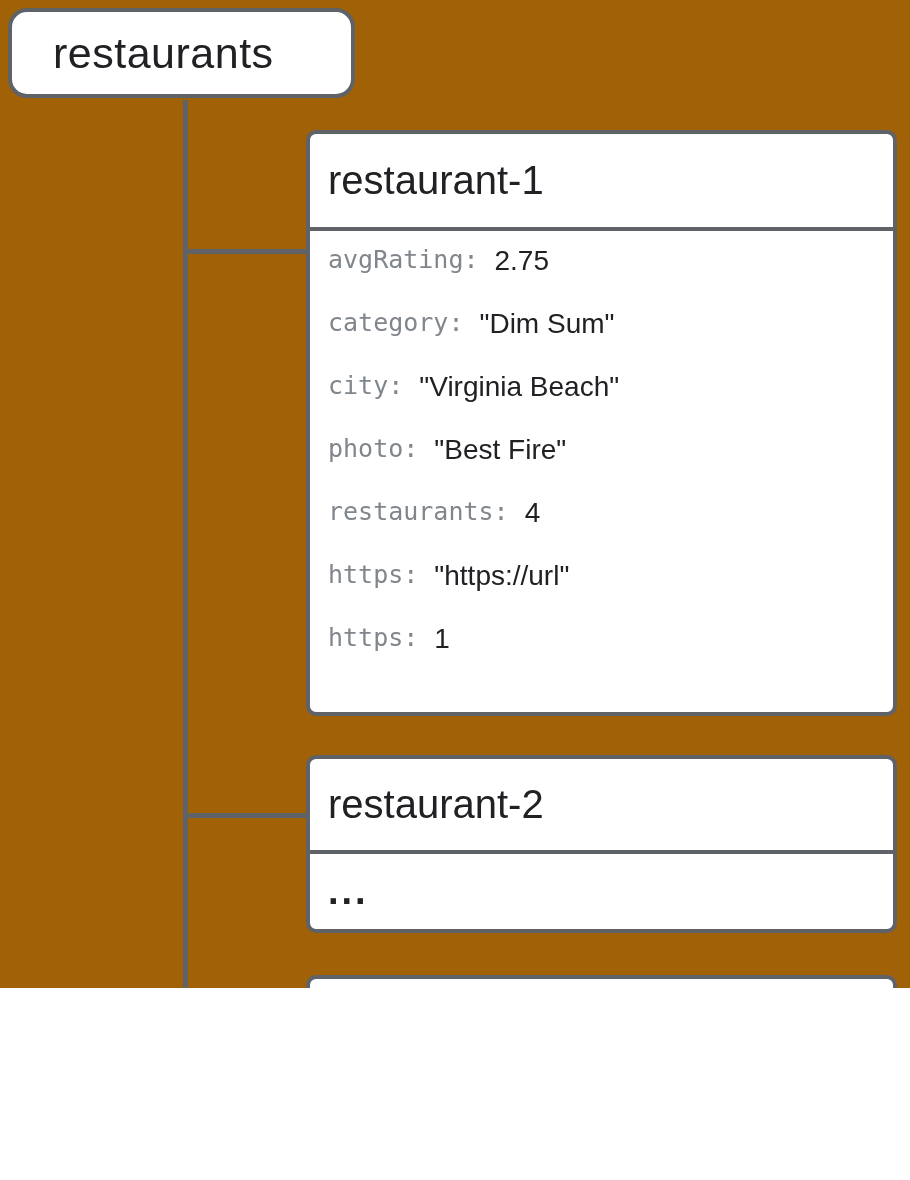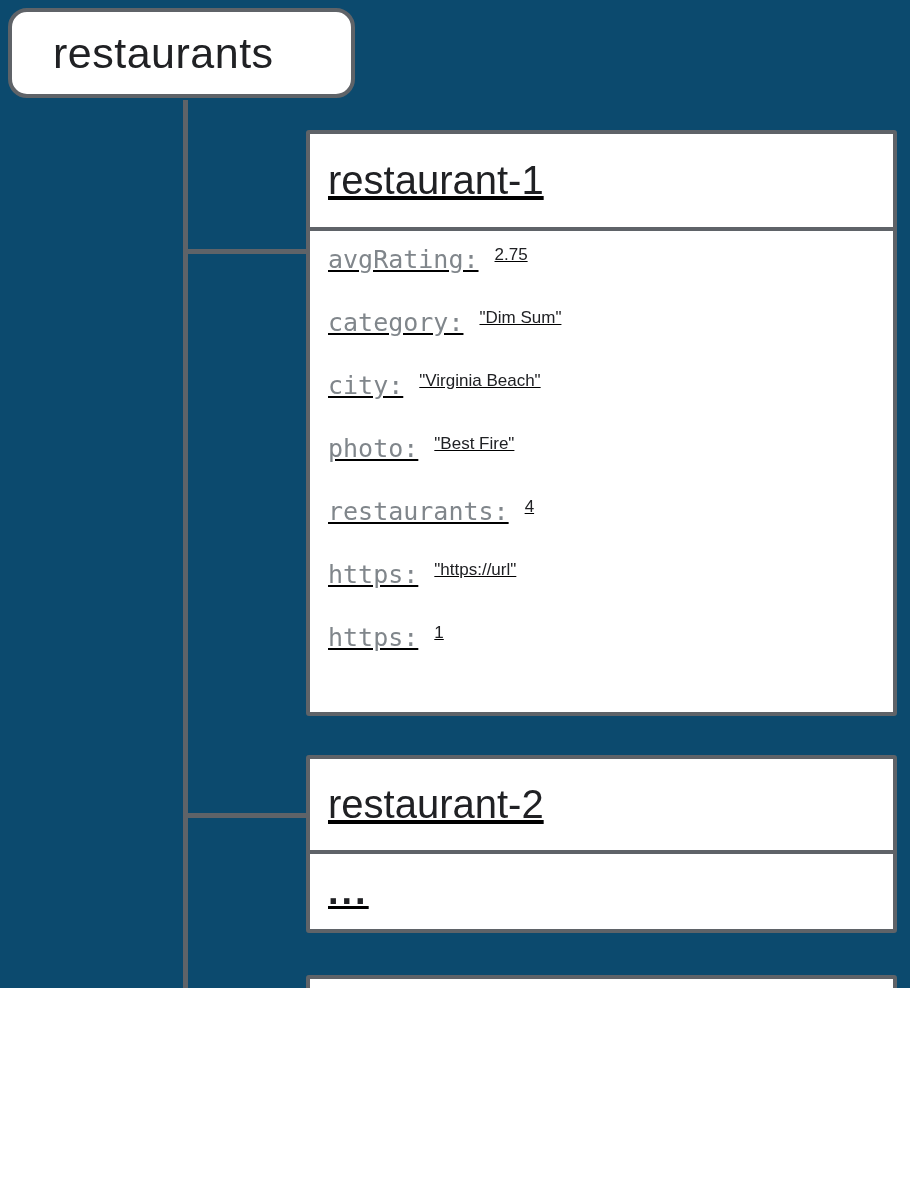--- a/index.html
+++ b/index.html
@@ -5,21 +5,21 @@
   html, body {
     margin: 0;
     padding: 0;
     background: #ffffff;
     font-family: "Liberation Sans", sans-serif;
   }
   .diagram {
     position: relative;
     width: 910px;
     height: 988px;
-    background: #0c4a6e;
+    background: #a16207;
     overflow: hidden;
   }
 
   
   .line {
     position: absolute;
     background: #5f6368;
   }
   .trunk {
     left: 183px;
@@ -56,23 +56,22 @@
     white-space: nowrap;
   }
 
   
   .card {
     position: absolute;
     left: 306px;
     width: 591px;
     box-sizing: border-box;
     border: 4px solid #5f6368;
-    border-radius: 3px;
+    border-radius: 10px;
     background: #ffffff;
-    text-decoration: underline;
   }
   .card-1 { top: 130px; height: 586px; }
   .card-2 { top: 755px; height: 178px; }
   .card-3 { top: 975px; height: 178px; }
 
   .card-title {
     box-sizing: border-box;
     border-bottom: 4px solid #5f6368;
     display: flex;
     align-items: center;
@@ -95,21 +94,21 @@
     padding: 0 18px;
     white-space: nowrap;
   }
   .field-label {
     font-family: "DejaVu Sans Mono", "Liberation Mono", monospace;
     font-size: 25px;
     color: #80868b;
   }
   .field-value {
     margin-left: 16px;
-    font-size: 17px;
+    font-size: 28px;
     color: #202124;
   }
 
   .ellipsis-body {
     box-sizing: border-box;
     height: 75px;
     display: flex;
     align-items: center;
     padding: 0 18px;
     font-size: 38px;

